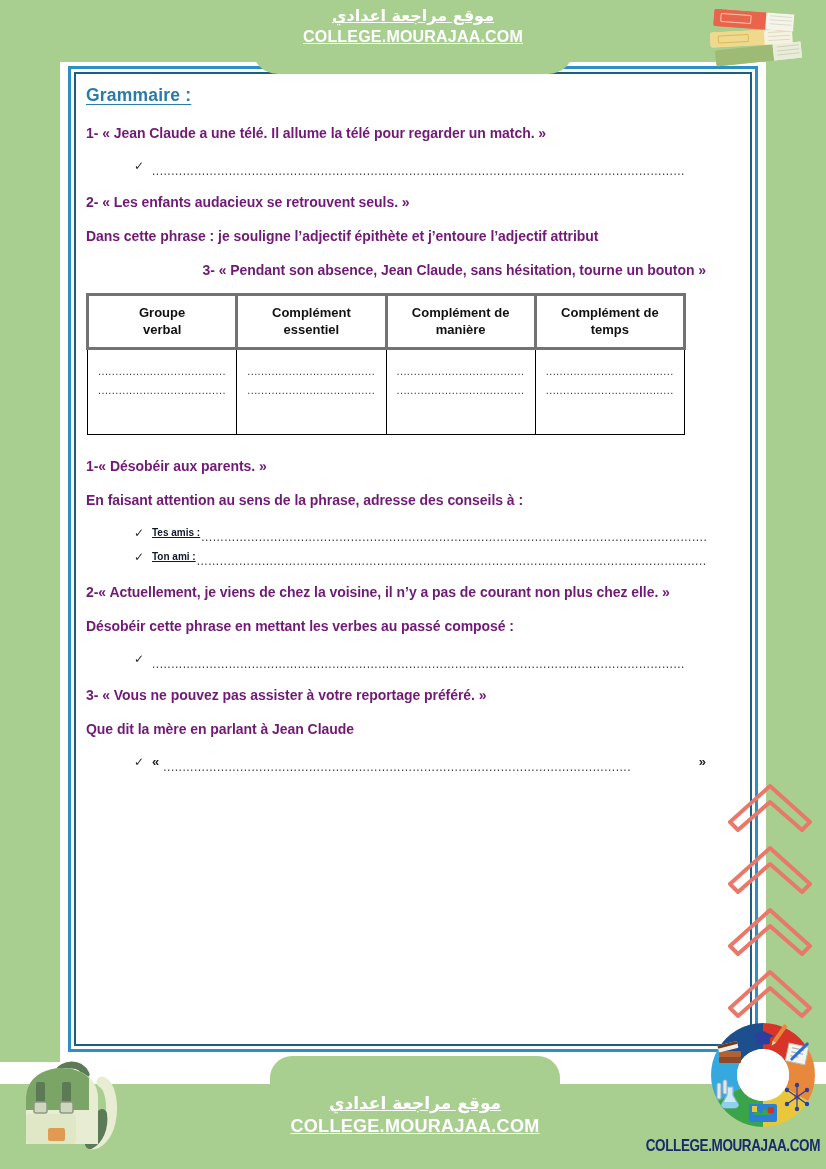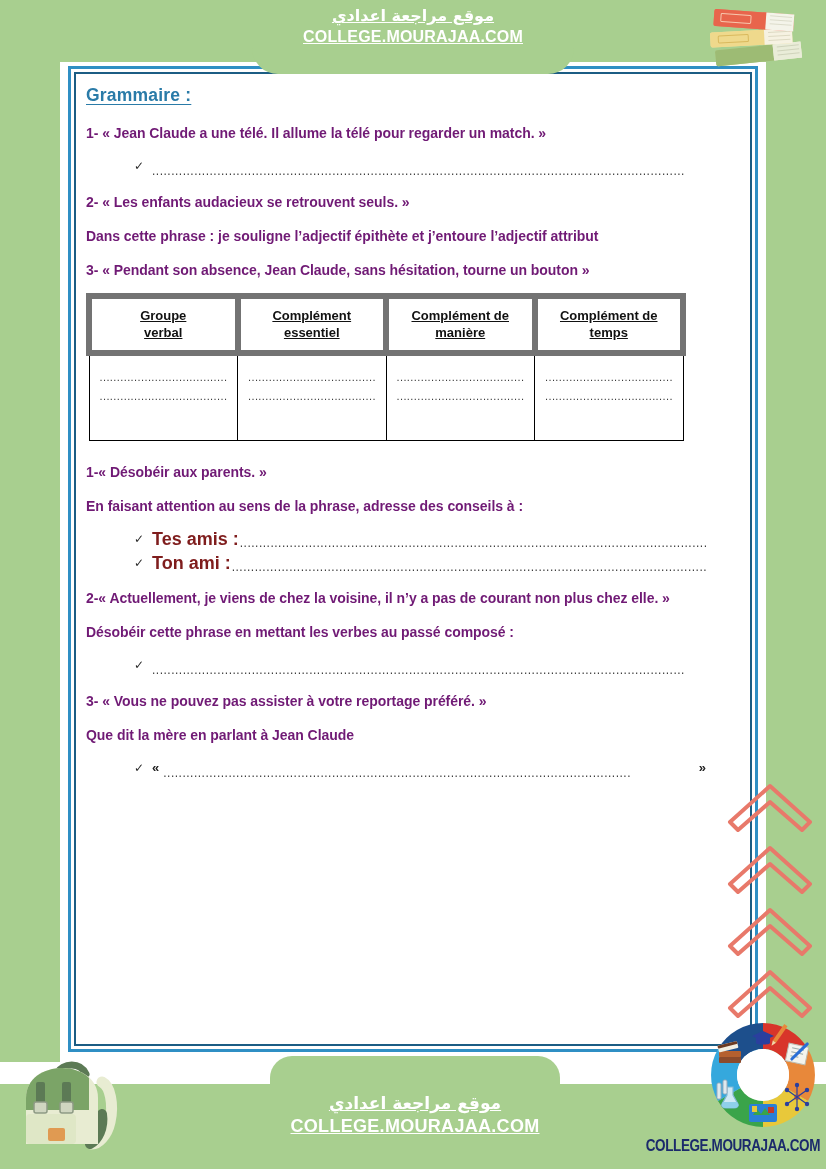--- a/index.html
+++ b/index.html
@@ -105,58 +105,58 @@
   .h-title{
     font-size:17.5px;font-weight:bold;color:#2a7ba8;
     text-decoration:underline;text-underline-offset:3px;
     margin:0 0 18px 0;letter-spacing:.2px;
   }
   .h-title.indent{margin-left:48px;}
   .q{
     font-size:14px;font-weight:bold;color:#701a75;
     line-height:19px;margin:0 0 15px 0;letter-spacing:-0.05px;
   }
-  .q.tight{margin-bottom:13px;}
+  .q.tight{margin-bottom:13px;text-align:right;}
   .q.two-line{margin-bottom:15px;}
 
   .answer-row{
     display:flex;align-items:flex-start;margin:0 0 14px 0;padding-left:48px;
   }
   .chk{
     font-size:12px;color:#2b2b2b;width:18px;flex:none;line-height:16px;
     font-family:"DejaVu Sans", sans-serif;
   }
   .dots{
     flex:1;font-size:12px;color:#3a3a3a;line-height:16px;
     overflow:hidden;white-space:nowrap;letter-spacing:.5px;
     margin-top:5px;
   }
   .answer-row.labeled{margin-bottom:4px;}
   .answer-row.labeled .lbl{
-    font-size:18px;font-weight:bold;color:#7f1d1d;white-space:nowrap;
-    margin-right:1px;line-height:16px;
+    font-size:10px;font-weight:bold;color:#0f172a;white-space:nowrap;
+    margin-right:1px;line-height:16px;text-decoration:underline;
   }
   .answer-row.labeled .dots{margin-top:4px;}
   .quote-open,.quote-close{
     font-size:13px;color:#222;font-weight:bold;line-height:16px;
   }
   .quote-open{margin-right:4px;margin-top:0;}
   .quote-close{margin-left:5px;margin-top:0;}
 
   
   table.grid{
     border-collapse:collapse;width:600px;margin:4px 0 22px 0;
     table-layout:fixed;
   }
   table.grid td{
     border:1px solid #000;vertical-align:top;padding:0;
   }
   table.grid th{
-    border:6px solid #737373;padding:8px 4px 9px 4px;
-    font-size:13px;font-weight:bold;color:#111;line-height:17px;text-decoration:underline;
+    border:3px solid #737373;padding:8px 4px 9px 4px;
+    font-size:13px;font-weight:bold;color:#111;line-height:17px;
   }
   .cell-lines{
     padding:12px 10px 16px 10px;
     font-size:11px;color:#3a3a3a;line-height:19px;
     overflow:hidden;
   }
   .cell-lines div{white-space:nowrap;overflow:hidden;letter-spacing:.4px;}
   .cell-body{height:56px;}
 </style>
 </head>

